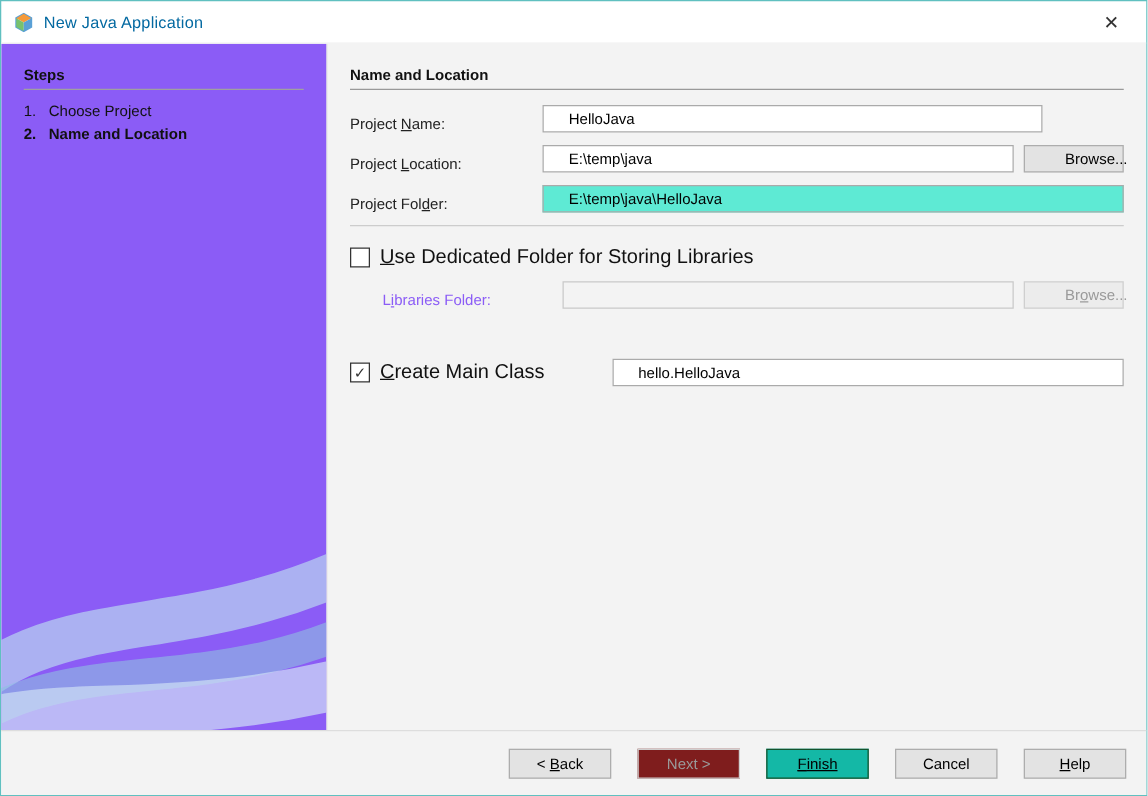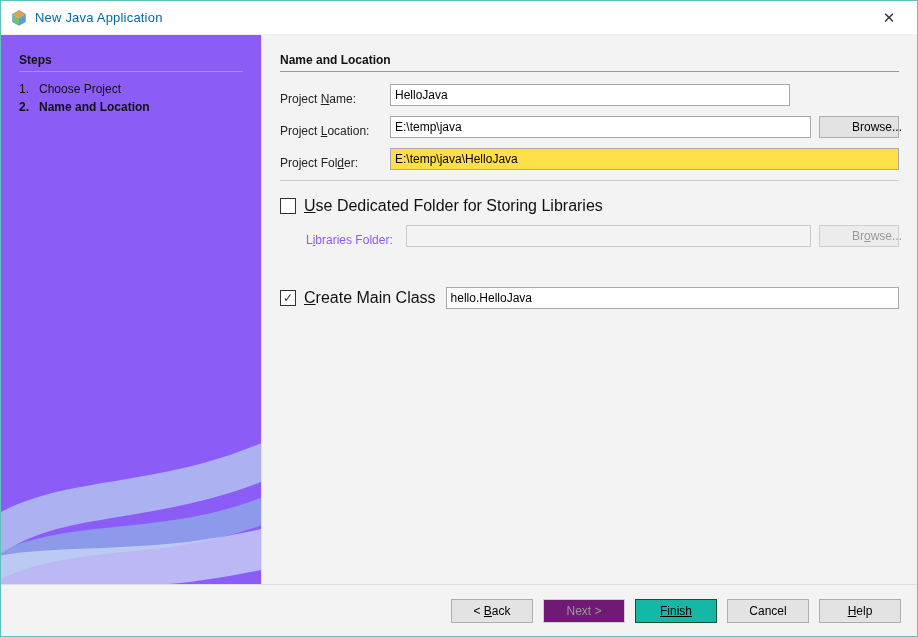--- a/index.html
+++ b/index.html
@@ -66,26 +66,27 @@
   }
   .section-title { font-weight: bold; margin-bottom: 4px; font-size: 12px; }
   .section-divider { border: none; border-top: 1px solid #999; margin: 2px 0 12px 0; }
   .form-row { display: flex; align-items: flex-end; margin-bottom: 10px; }
   .form-label { width: 110px; font-size: 12px; color: #222; }
   .form-label.disabled { color: #8b5cf6; }
   .text-input {
     flex: 1;
     height: 22px;
     border: 1px solid #aaa;
-    padding: 2px 4px;
+    padding: 2px 20px;
     font-size: 12px;
     background: #fff;
     font-family: inherit;
-  }
-  .text-input.ro { background: #fde047; }
+    margin-left: 44px;
+  }
+  .text-input.ro { background: #5eead4; }
   .text-input.disabled { background: #f3f3f3; color: #888; border-color:#c9c9c9; }
   .browse-btn {
     width: 80px; height: 22px;
     margin-left: 8px;
     background: #e3e3e3;
     border: 1px solid #adadad;
     font-size: 12px;
     padding-left: 32px;
   }
   .browse-btn.disabled { color: #9a9a9a; border-color:#cfcfcf; background:#ececec; }
@@ -105,31 +106,31 @@
   .hint { font-size: 12px; color:#9a9a9a; margin-left: 126px; line-height:1.4; margin-top:4px; margin-bottom:4px; max-width:420px; }
   .dedicated-block { margin-bottom: 40px; }
   .main-class-row .text-input { max-width: 490px; }
   .buttonbar {
     height: 52px;
     border-top: 1px solid #ddd;
     display:flex;
     align-items:center;
     justify-content:flex-end;
     padding: 0 16px;
-    gap: 10px;
+    gap: 21px;
     background:#f3f3f3;
   }
   .wbtn {
     min-width: 82px; height: 24px;
     background: #e3e3e3;
     border: 1px solid #adadad;
     font-size: 12px;
     font-family: inherit;
   }
-  .wbtn.disabled { color:#9a9a9a; border-color:#cfcfcf; background:#701a75; }
+  .wbtn.disabled { color:#9a9a9a; border-color:#cfcfcf; background:#7f1d1d; }
   .wbtn.primary { border: 1px solid #14532d; background:#14b8a6;text-decoration:underline; }
   .und { text-decoration: underline; }
 </style>
 </head>
 <body>
 
 <div class="dialog">
 
   <div class="titlebar">
     <svg class="app-icon" viewBox="0 0 16 16">

